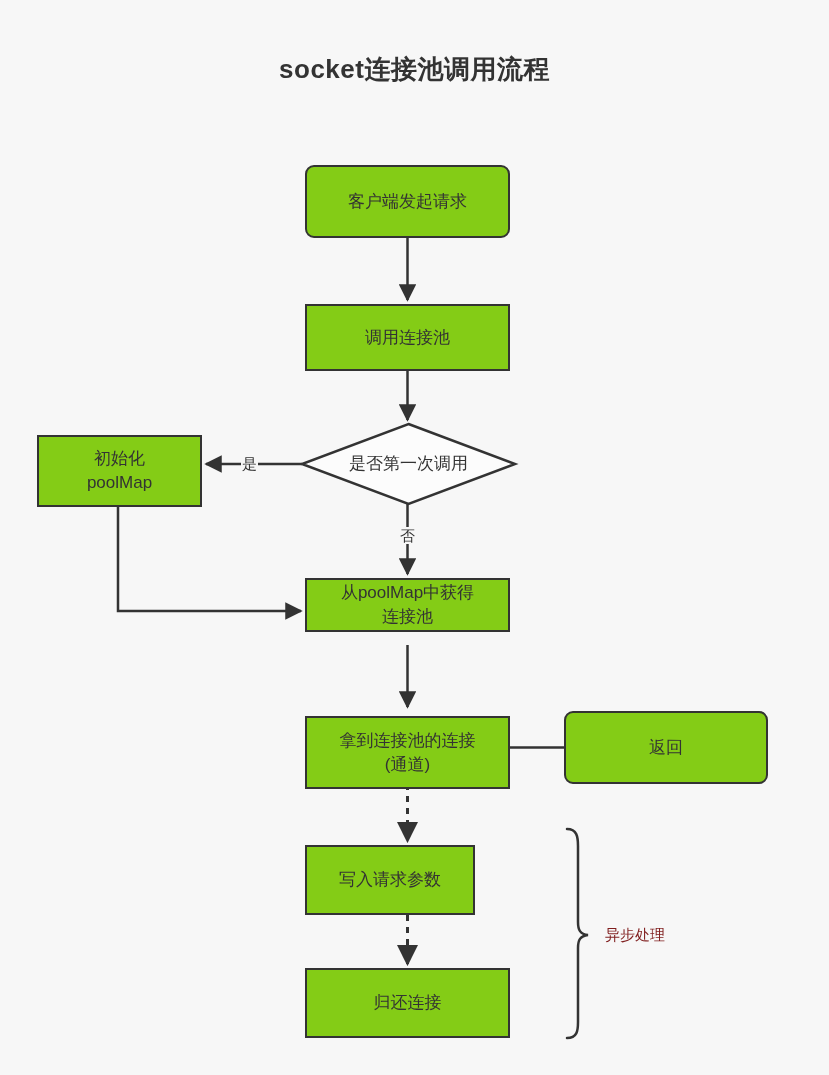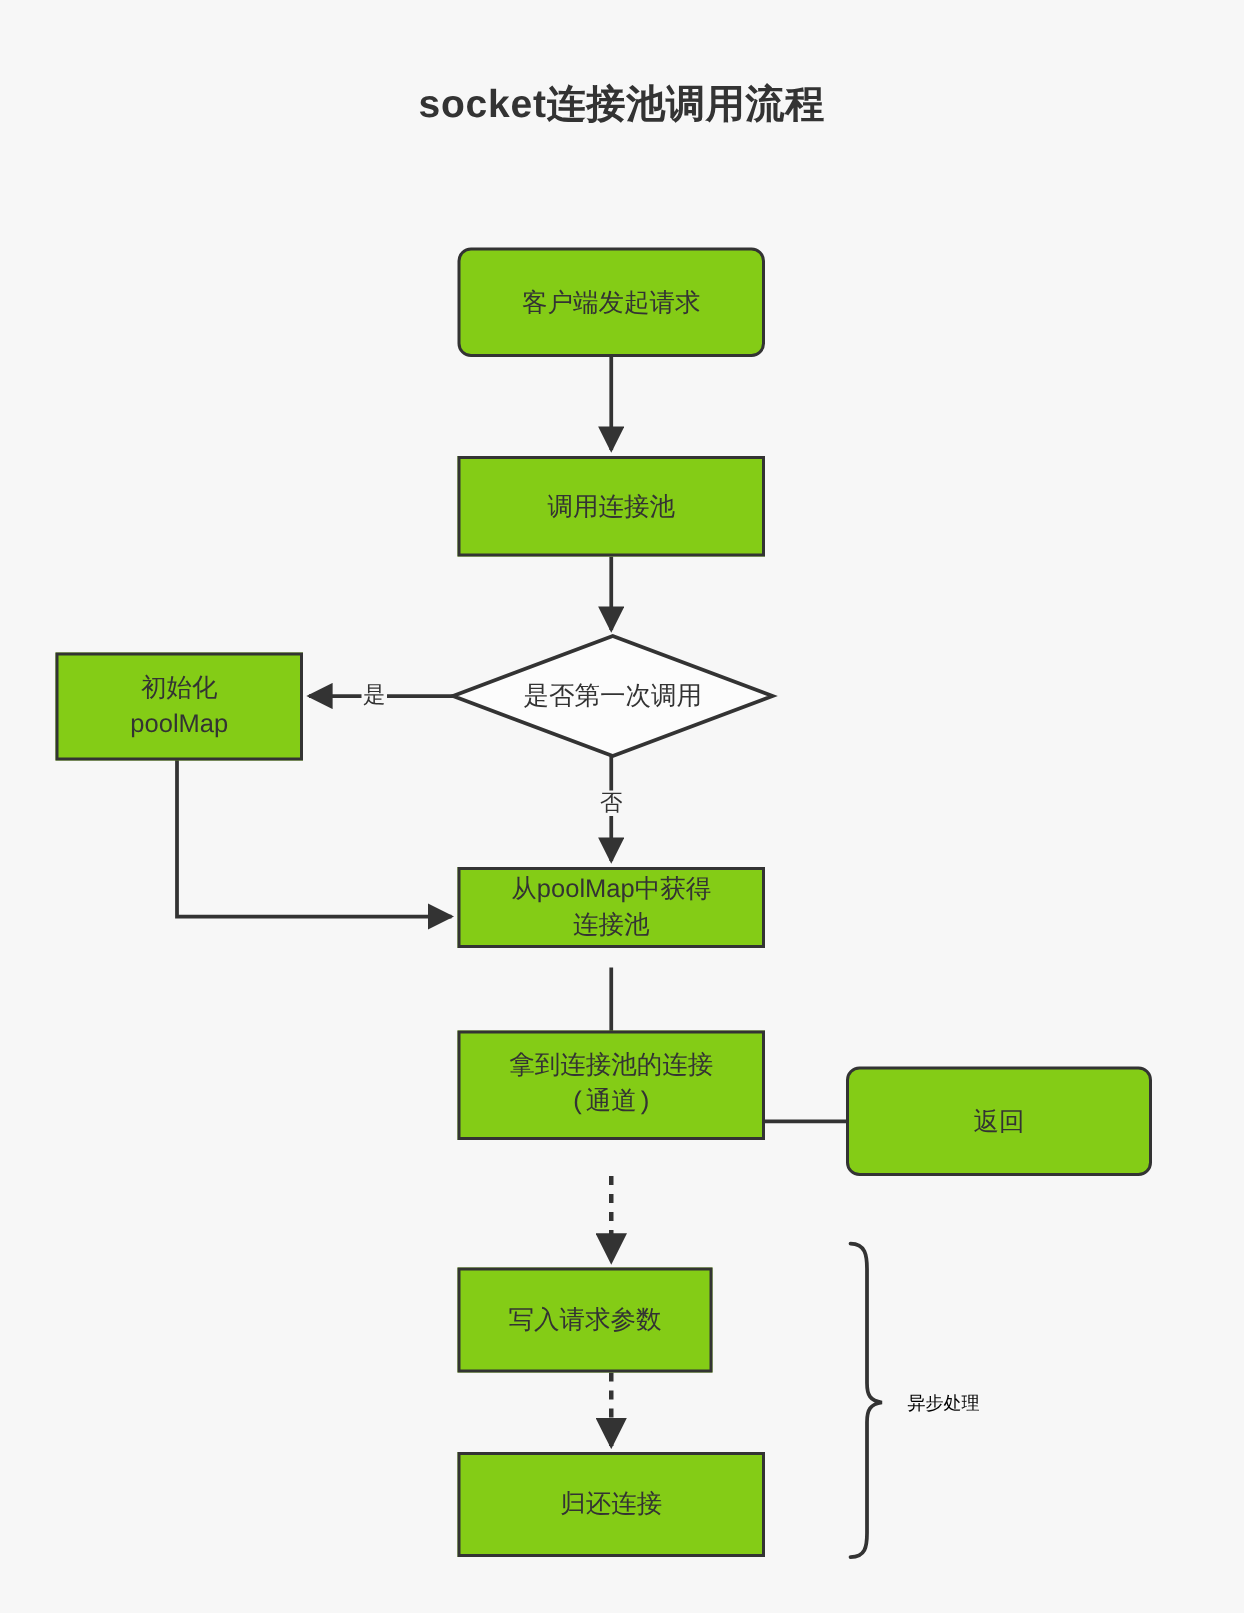--- a/index.html
+++ b/index.html
@@ -70,22 +70,22 @@
     background: #f7f7f7;
     color: #333333;
     font-size: 15px;
     line-height: 17px;
     padding: 0 1px;
     text-align: center;
     white-space: nowrap;
   }
   .group-label {
     position: absolute;
-    color: #000000;
-    font-size: 12px;
+    color: #7f1d1d;
+    font-size: 15px;
     line-height: 22px;
     white-space: nowrap;
   }
 </style>
 </head>
 <body>
 
 <div id="canvas">
 
   <div class="title">socket连接池调用流程</div>
@@ -134,21 +134,21 @@
   <div class="node" style="left:305px; top:304px; width:205px; height:67px;">调用连接池</div>
 
   <div class="diamond-label" style="left:302px; top:424px; width:213px; height:80px;">是否第一次调用</div>
 
   <div class="node" style="left:37px; top:435px; width:165px; height:72px;">初始化
 poolMap</div>
 
   <div class="node" style="left:305px; top:578px; width:205px; height:54px;">从poolMap中获得
 连接池</div>
 
-  <div class="node" style="left:305px; top:687px; width:205px; height:73px;font-family:Liberation Mono, monospace;">拿到连接池的连接
+  <div class="node" style="left:305px; top:716px; width:205px; height:73px;">拿到连接池的连接
 (通道)</div>
 
   <div class="node rounded" style="left:564px; top:711px; width:204px; height:73px;">返回</div>
 
   <div class="node" style="left:305px; top:845px; width:170px; height:70px;">写入请求参数</div>
 
   <div class="node" style="left:305px; top:968px; width:205px; height:70px;">归还连接</div>
 
   <div class="edge-label" style="left:241px; top:455px;">是</div>
 

